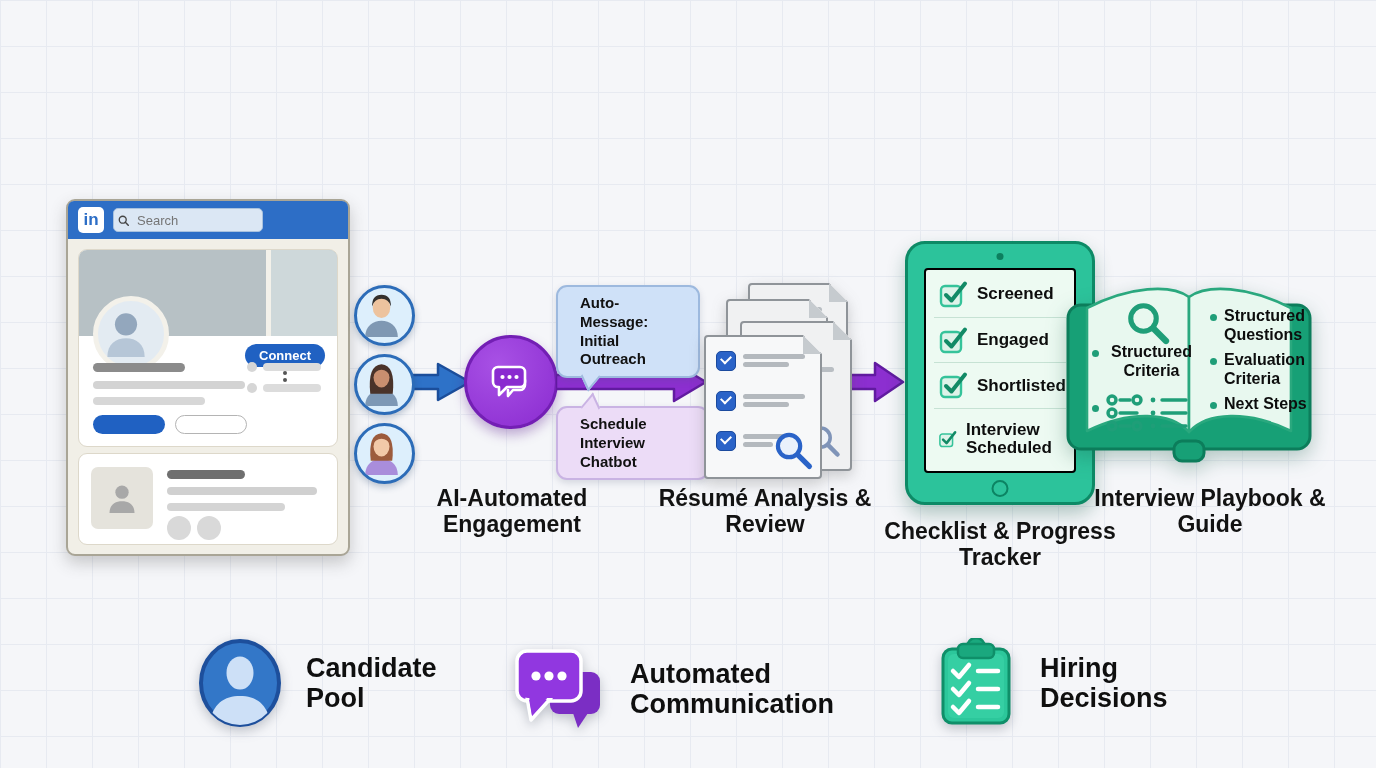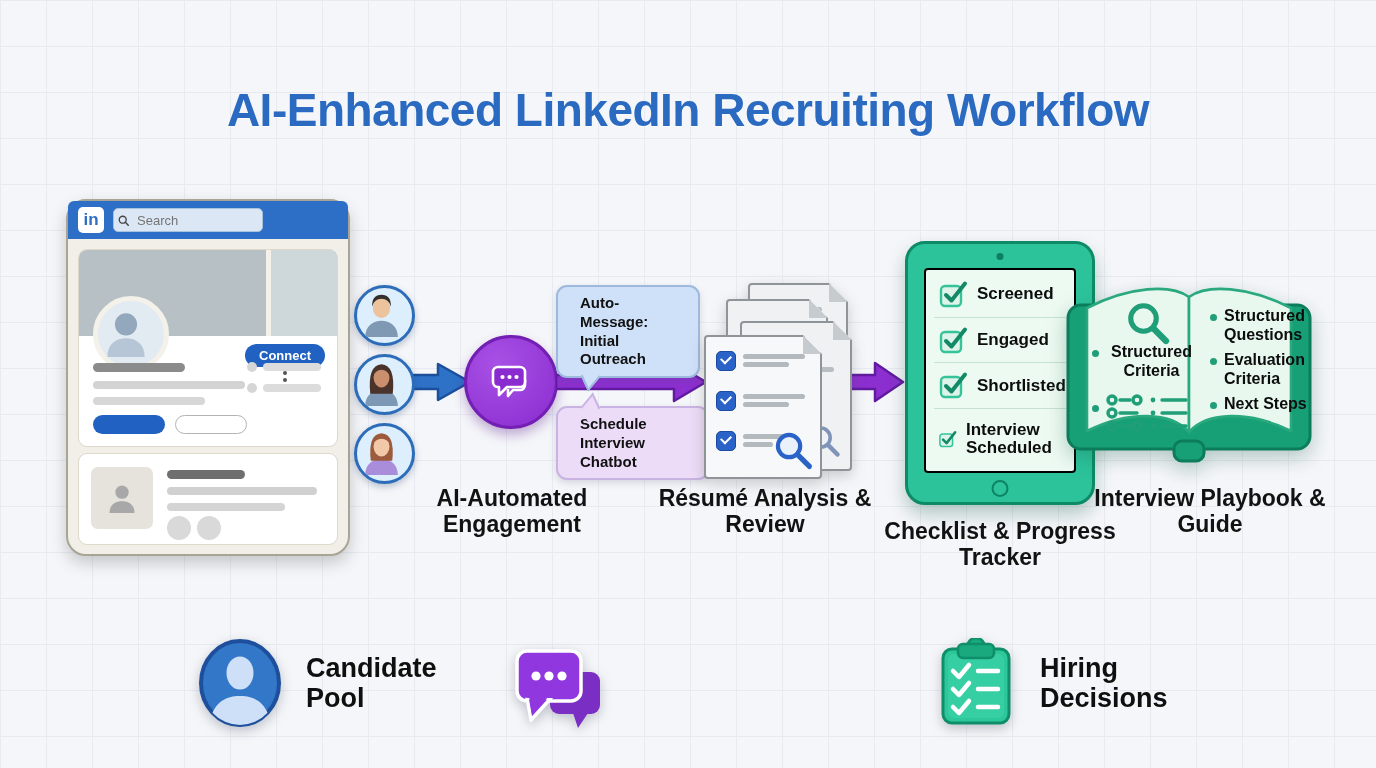--- a/index.html
+++ b/index.html
@@ -19,21 +19,21 @@
   }
   .title{
     position:absolute;left:0;right:0;top:52px;
     text-align:center;font-size:46px;font-weight:800;letter-spacing:-0.5px;
     color:#2a6ac0;text-shadow:0 1px 0 rgba(255,255,255,.7);
   }
 
   
   .li-window{
     position:absolute;left:66px;top:199px;width:280px;height:353px;
-    background:#f1efe7;border:2px solid #a9a596;border-radius:20px;
+    background:#f1efe7;border:2px solid #a9a596;border-radius:9px;
     box-shadow:0 7px 16px rgba(60,60,60,.25);
   }
   .li-header{
     position:absolute;left:0;top:0;right:0;height:38px;
     background:#2d6ec6;border-radius:6px 6px 0 0;
     display:flex;align-items:center;padding:0 10px;gap:9px;box-sizing:border-box;
   }
   .li-logo{
     width:26px;height:26px;background:#fff;border-radius:5px;
     color:#2d6ec6;font-weight:800;font-size:17px;
@@ -166,21 +166,20 @@
   
   .legend-item{position:absolute;display:flex;align-items:center;gap:24px;}
   .legend-label{font-weight:700;font-size:27px;line-height:1.12;color:#0f0f0f;}
   .legend-icon{filter:drop-shadow(0 4px 6px rgba(60,70,90,.3));}
 </style>
 </head>
 <body>
 
 <div class="scene">
 
-  <h1 class="title">AI-Enhanced LinkedIn Recruiting Workflow</h1>
 
   <div class="li-window">
     <div class="li-header">
       <div class="li-logo">in</div>
       <div class="li-search">
         <svg width="13" height="13" viewBox="0 0 14 14">
           <circle cx="6" cy="6" r="4.4" fill="none" stroke="#444" stroke-width="1.7"></circle>
           <line x1="9.3" y1="9.3" x2="13" y2="13" stroke="#444" stroke-width="1.9" stroke-linecap="round"></line>
         </svg>
         <input type="text" placeholder="Search" style="">
@@ -439,20 +438,21 @@
       <g>
         <rect x="3" y="5" width="64" height="50" rx="10" fill="#9137e0" stroke="#fff" stroke-width="3.5"></rect>
         <polygon points="13,52 37,52 17,74" fill="#9137e0" stroke="#fff" stroke-width="3.5" stroke-linejoin="round"></polygon>
         <rect x="6" y="8" width="58" height="44" rx="8" fill="#9137e0"></rect>
         <polygon points="15,50 35,50 18,69" fill="#9137e0"></polygon>
       </g>
       <circle cx="22" cy="30" r="4.6" fill="#fff"></circle>
       <circle cx="35" cy="30" r="4.6" fill="#fff"></circle>
       <circle cx="48" cy="30" r="4.6" fill="#fff"></circle>
     </svg>
+    <div class="legend-label" style="width:240px;">Automated Communication</div>
   </div>
 
   <div class="legend-item" style="left:936px;top:638px;">
     <svg class="legend-icon" width="80" height="90" viewBox="0 0 80 90">
       <rect x="7" y="11" width="66" height="74" rx="9" fill="#2cc79b" stroke="#0f8f69" stroke-width="3"></rect>
       <rect x="12" y="16" width="56" height="64" rx="6" fill="#35cfa3"></rect>
       <circle cx="40" cy="9" r="9" fill="#1aa87e" stroke="#0f8f69" stroke-width="2.5"></circle>
       <rect x="22" y="6" width="36" height="14" rx="5" fill="#1aa87e" stroke="#0f8f69" stroke-width="2.5"></rect>
       <g stroke="#fff" stroke-width="4.5" stroke-linecap="round" stroke-linejoin="round" fill="none">
         <path d="M17,33 l6,6 l10,-12"></path>

